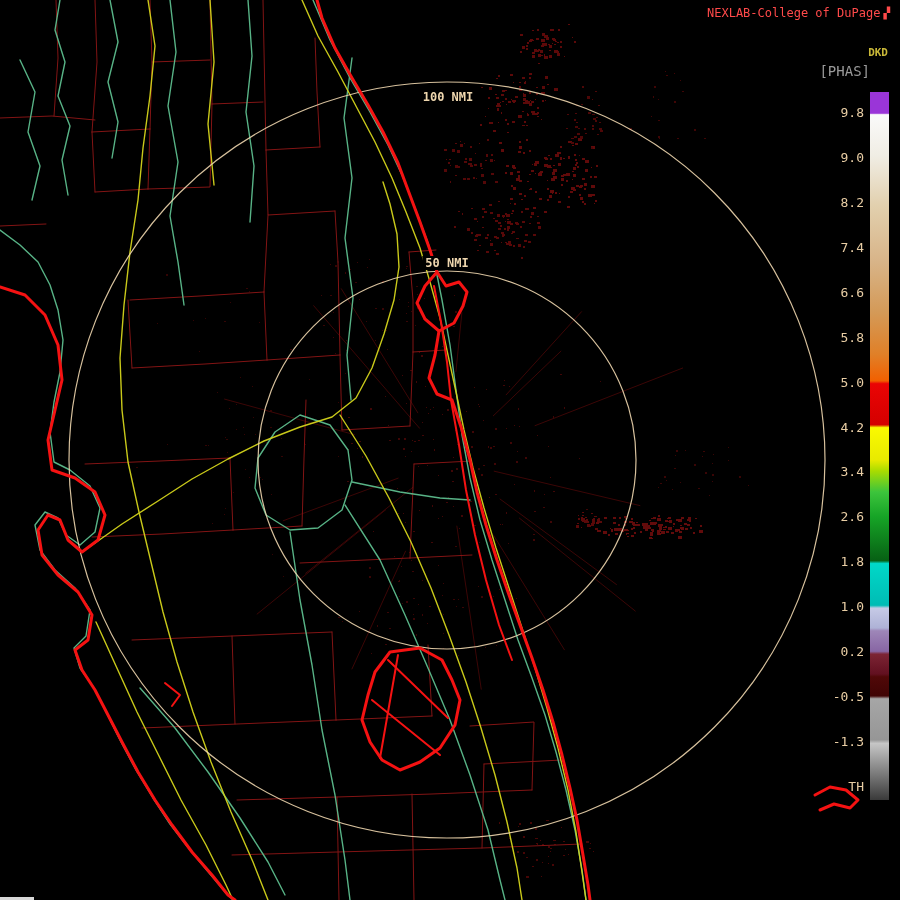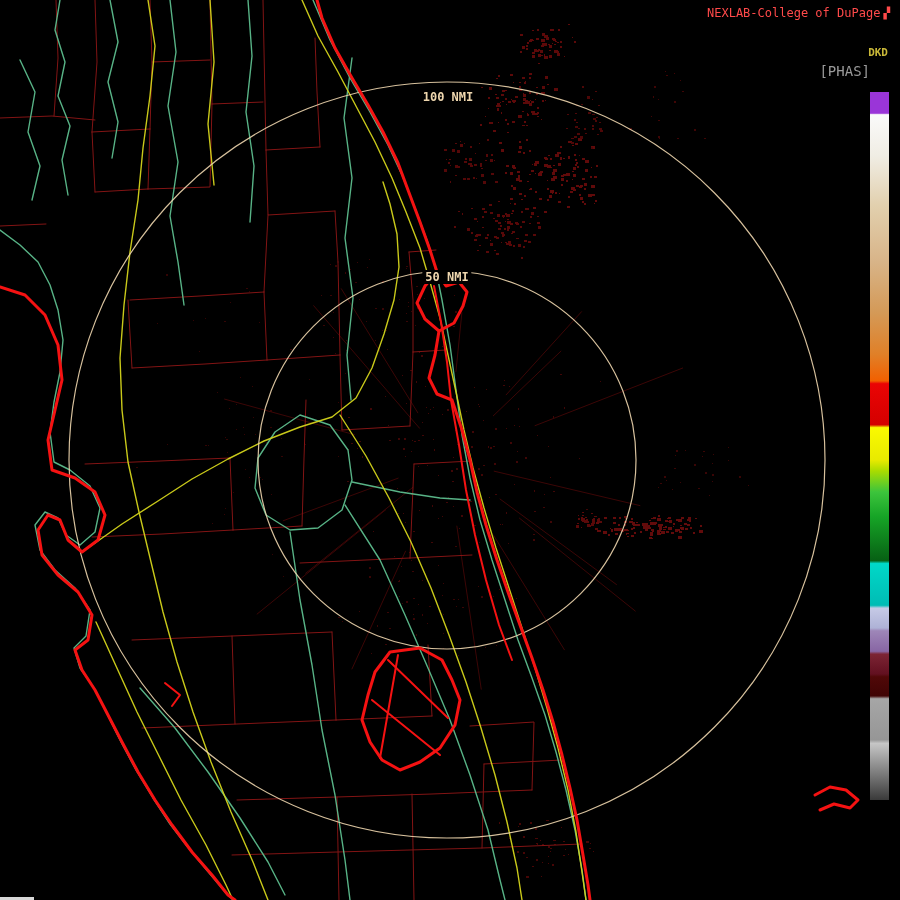--- a/index.html
+++ b/index.html
@@ -1117,22 +1117,40 @@
       <polygon points="390,652 420,648 442,660 452,680 460,700 455,725 440,748 420,762 400,770 382,760 370,742 362,720 368,695 375,672"></polygon>
       <polyline class="thin" points="388,660 448,718"></polyline>
       <polyline class="thin" points="372,700 440,755"></polyline>
       <polyline class="thin" points="398,655 380,758"></polyline>
       <polyline points="815,795 830,787 846,790 858,800 850,808 834,804 820,810"></polyline>
       <polyline class="thin" points="165,683 180,695 172,706"></polyline>
     </g>
   </svg>
 
   <div class="ringlabel" style="left:448px;top:64px;margin-top:33px;">100 NMI</div>
-  <div class="ringlabel" style="left:447px;top:277px;">50 NMI</div>
+  <div class="ringlabel" style="left:447px;top:263px;">50 NMI</div>
 
   <div class="brand"><span>NEXLAB-College of DuPage</span><span class="glyph">▞</span></div>
   <div class="dkd">DKD</div>
   <div class="units">[PHAS]</div>
 
   <div id="colorbar" style="background: linear-gradient(rgb(154, 53, 216) 0%, rgb(154, 53, 216) 3%, rgb(250, 250, 250) 3.2%, rgb(240, 237, 228) 9%, rgb(226, 208, 174) 16%, rgb(216, 180, 136) 24%, rgb(212, 154, 88) 31%, rgb(224, 128, 40) 37%, rgb(242, 96, 0) 40.8%, rgb(234, 4, 4) 41.2%, rgb(212, 0, 0) 47%, rgb(250, 250, 0) 47.4%, rgb(232, 234, 0) 52%, rgb(170, 220, 0) 53.5%, rgb(60, 196, 60) 56.5%, rgb(22, 164, 38) 60%, rgb(7, 96, 20) 66.2%, rgb(0, 216, 200) 66.6%, rgb(0, 188, 180) 72.5%, rgb(198, 202, 230) 72.9%, rgb(174, 178, 214) 75.7%, rgb(158, 134, 184) 76.1%, rgb(136, 102, 164) 79%, rgb(124, 36, 52) 79.4%, rgb(98, 16, 32) 82.2%, rgb(80, 8, 8) 82.6%, rgb(64, 4, 4) 85.3%, rgb(166, 166, 166) 85.7%, rgb(150, 150, 150) 91.5%, rgb(198, 198, 198) 92%, rgb(58, 58, 58) 100%);"></div>
+  <div id="cb-labels">
+      <div class="cbl" style="top: 105px;">9.8</div>
+      <div class="cbl" style="top: 149.93px;">9.0</div>
+      <div class="cbl" style="top: 194.86px;">8.2</div>
+      <div class="cbl" style="top: 239.79px;">7.4</div>
+      <div class="cbl" style="top: 284.72px;">6.6</div>
+      <div class="cbl" style="top: 329.65px;">5.8</div>
+      <div class="cbl" style="top: 374.58px;">5.0</div>
+      <div class="cbl" style="top: 419.51px;">4.2</div>
+      <div class="cbl" style="top: 464.44px;">3.4</div>
+      <div class="cbl" style="top: 509.37px;">2.6</div>
+      <div class="cbl" style="top: 554.3px;">1.8</div>
+      <div class="cbl" style="top: 599.23px;">1.0</div>
+      <div class="cbl" style="top: 644.16px;">0.2</div>
+      <div class="cbl" style="top: 689.09px;">-0.5</div>
+      <div class="cbl" style="top: 734.02px;">-1.3</div>
+      <div class="cbl" style="top: 778.95px;">TH</div>
+    </div>
 
   <div class="corner-strip"></div>
 </div>
 
 </body></html>

